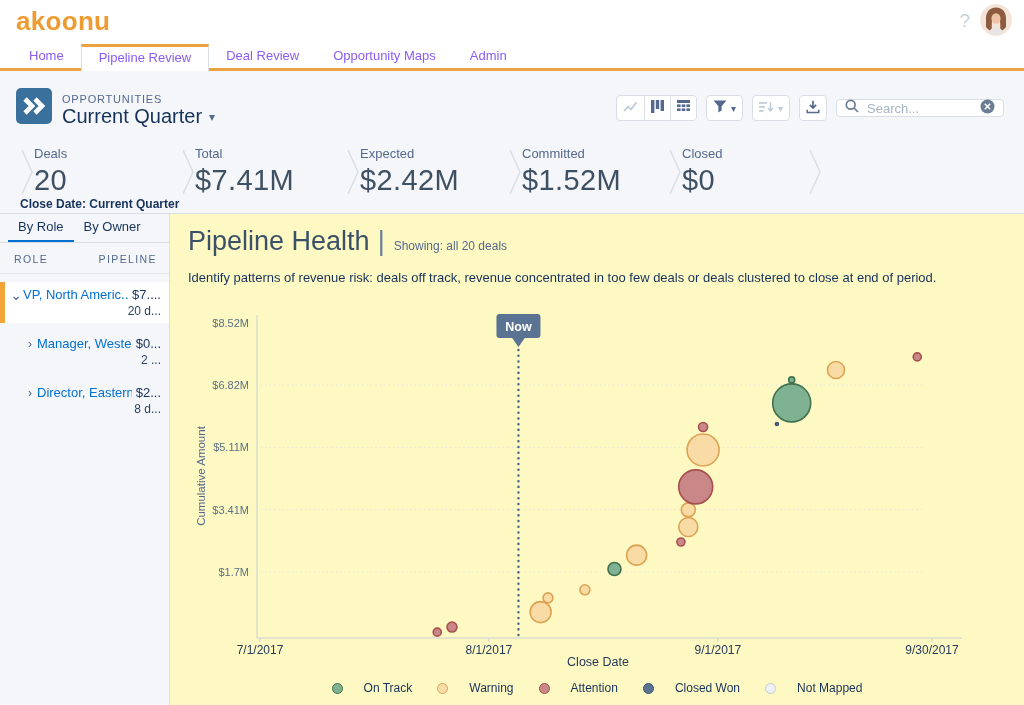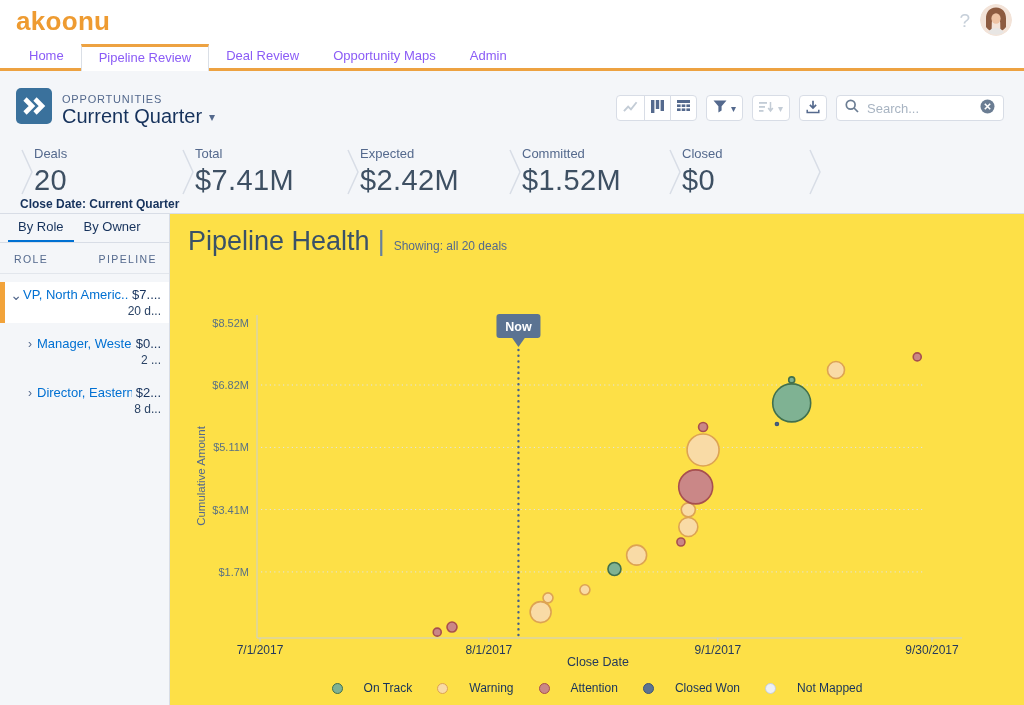--- a/index.html
+++ b/index.html
@@ -27,21 +27,21 @@
   
   .toolbar{position:absolute;top:24px;right:20px;display:flex;align-items:center;gap:9px;}
   .btn-group{display:flex;}
   .tbtn{box-sizing:border-box;height:26px;min-width:27px;background:#fff;border:1px solid #d8dde6;border-radius:4px;display:flex;align-items:center;justify-content:center;padding:0 6px;gap:4px;color:#54698d;cursor:pointer;}
   .tbtn.disabled{color:#c3ccd6;}
   .btn-group .tbtn{border-radius:0;margin-left:-1px;}
   .btn-group .tbtn:first-child{border-radius:4px 0 0 4px;margin-left:0;}
   .btn-group .tbtn:last-child{border-radius:0 4px 4px 0;}
   .tbtn .caret{font-size:10px;color:#54698d;}
   .tbtn.disabled .caret{color:#c3ccd6;}
-  .search{box-sizing:border-box;display:flex;align-items:center;width:168px;height:26px;background:#fff;border:1px solid #d8dde6;border-radius:4px;padding:0 8px;gap:6px;}
+  .search{box-sizing:border-box;display:flex;align-items:center;width:168px;height:18px;background:#fff;border:1px solid #d8dde6;border-radius:4px;padding:0 8px;gap:6px;}
   .search input{flex:1;min-width:0;border:0;outline:0;background:transparent;font-size:13px;color:#16325c;font-family:"Liberation Sans",sans-serif;}
   .search input::placeholder{color:#a8b4c2;}
 
   
   .stats{position:absolute;left:20px;top:75px;display:flex;align-items:flex-start;}
   .stat .s-label{font-size:13px;color:#54698d;margin-bottom:3px;}
   .stat .s-value{font-size:29px;font-weight:300;color:#3e5063;letter-spacing:.4px;}
   .stat-chev{margin:2px 0 0 0;}
   .stats-note{position:absolute;left:20px;top:126px;font-size:12px;font-weight:bold;color:#16325c;}
 
@@ -54,21 +54,21 @@
   .side-items{padding-top:8px;}
   .side-item{position:relative;box-sizing:border-box;padding:5px 8px 5px 0;margin-bottom:8px;cursor:pointer;}
   .side-item.selected{background:#fff;border-left:5px solid #F2A33A;}
   .si-row{display:flex;align-items:center;}
   .si-chev{width:14px;text-align:center;font-size:12px;color:#54698d;flex:0 0 auto;}
   .si-label{font-size:13px;color:#0070d2;white-space:nowrap;overflow:hidden;flex:1 1 auto;}
   .si-value{font-size:13px;color:#16325c;margin-left:4px;flex:0 0 auto;}
   .si-sub{text-align:right;font-size:12px;color:#2a4365;margin-top:2px;}
 
   
-  .main{position:absolute;left:170px;top:214px;right:0;bottom:0;background:#fde047;}
+  .main{position:absolute;left:170px;top:214px;right:0;bottom:0;background:#fef9c3;}
   .main-title{position:absolute;left:18px;top:12px;font-size:27px;font-weight:300;color:#3a5168;white-space:nowrap;}
   .main-title .sep{color:#67809c;margin-left:8px;font-weight:300;}
   .main-title .showing{font-size:12px;color:#54698d;margin-left:9px;font-weight:400;}
   .main-desc{position:absolute;left:18px;top:56px;font-size:13px;color:#16325c;}
   .chart-svg{position:absolute;left:0;top:76px;}
   svg text{font-family:"Liberation Sans",sans-serif;}
   .legend{position:absolute;left:0;right:0;top:467px;display:flex;justify-content:center;gap:25px;}
   .legend-item{display:flex;align-items:center;gap:21px;}
   .legend-dot{width:11px;height:11px;border-radius:50%;box-sizing:border-box;}
   .legend-label{font-size:12px;color:#16325c;}
@@ -256,20 +256,21 @@
           </div>
           <div class="si-sub">8 d...</div>
         </div>
       </div>
   </div>
 
   <div class="main">
     <div class="main-title">
       <span>Pipeline Health</span><span class="sep">|</span><span class="showing">Showing: all 20 deals</span>
     </div>
+    <div class="main-desc">Identify patterns of revenue risk: deals off track, revenue concentrated in too few deals or deals clustered to close at end of period.</div>
     <svg class="chart-svg" width="854" height="415" viewBox="170 290 854 415" id="chart">
         <line x1="261" y1="385.0018" x2="925" y2="385.0018" stroke="#dfe3e8" stroke-width="1" stroke-dasharray="1.2 3.2"></line>
         <line x1="261" y1="447.4339" x2="925" y2="447.4339" stroke="#dfe3e8" stroke-width="1" stroke-dasharray="1.2 3.2"></line>
         <line x1="261" y1="509.5009" x2="925" y2="509.5009" stroke="#dfe3e8" stroke-width="1" stroke-dasharray="1.2 3.2"></line>
         <line x1="261" y1="571.933" x2="925" y2="571.933" stroke="#dfe3e8" stroke-width="1" stroke-dasharray="1.2 3.2"></line>
         <line x1="257" y1="315" x2="257" y2="638" stroke="#c9ced6" stroke-width="1"></line>
         <line x1="257" y1="638" x2="962" y2="638" stroke="#c9ced6" stroke-width="1"></line>
         <text x="249" y="326.93480000000005" text-anchor="end" font-size="11" fill="#5a7184">$8.52M</text>
         <text x="249" y="389.0018" text-anchor="end" font-size="11" fill="#5a7184">$6.82M</text>
         <text x="249" y="451.4339" text-anchor="end" font-size="11" fill="#5a7184">$5.11M</text>

